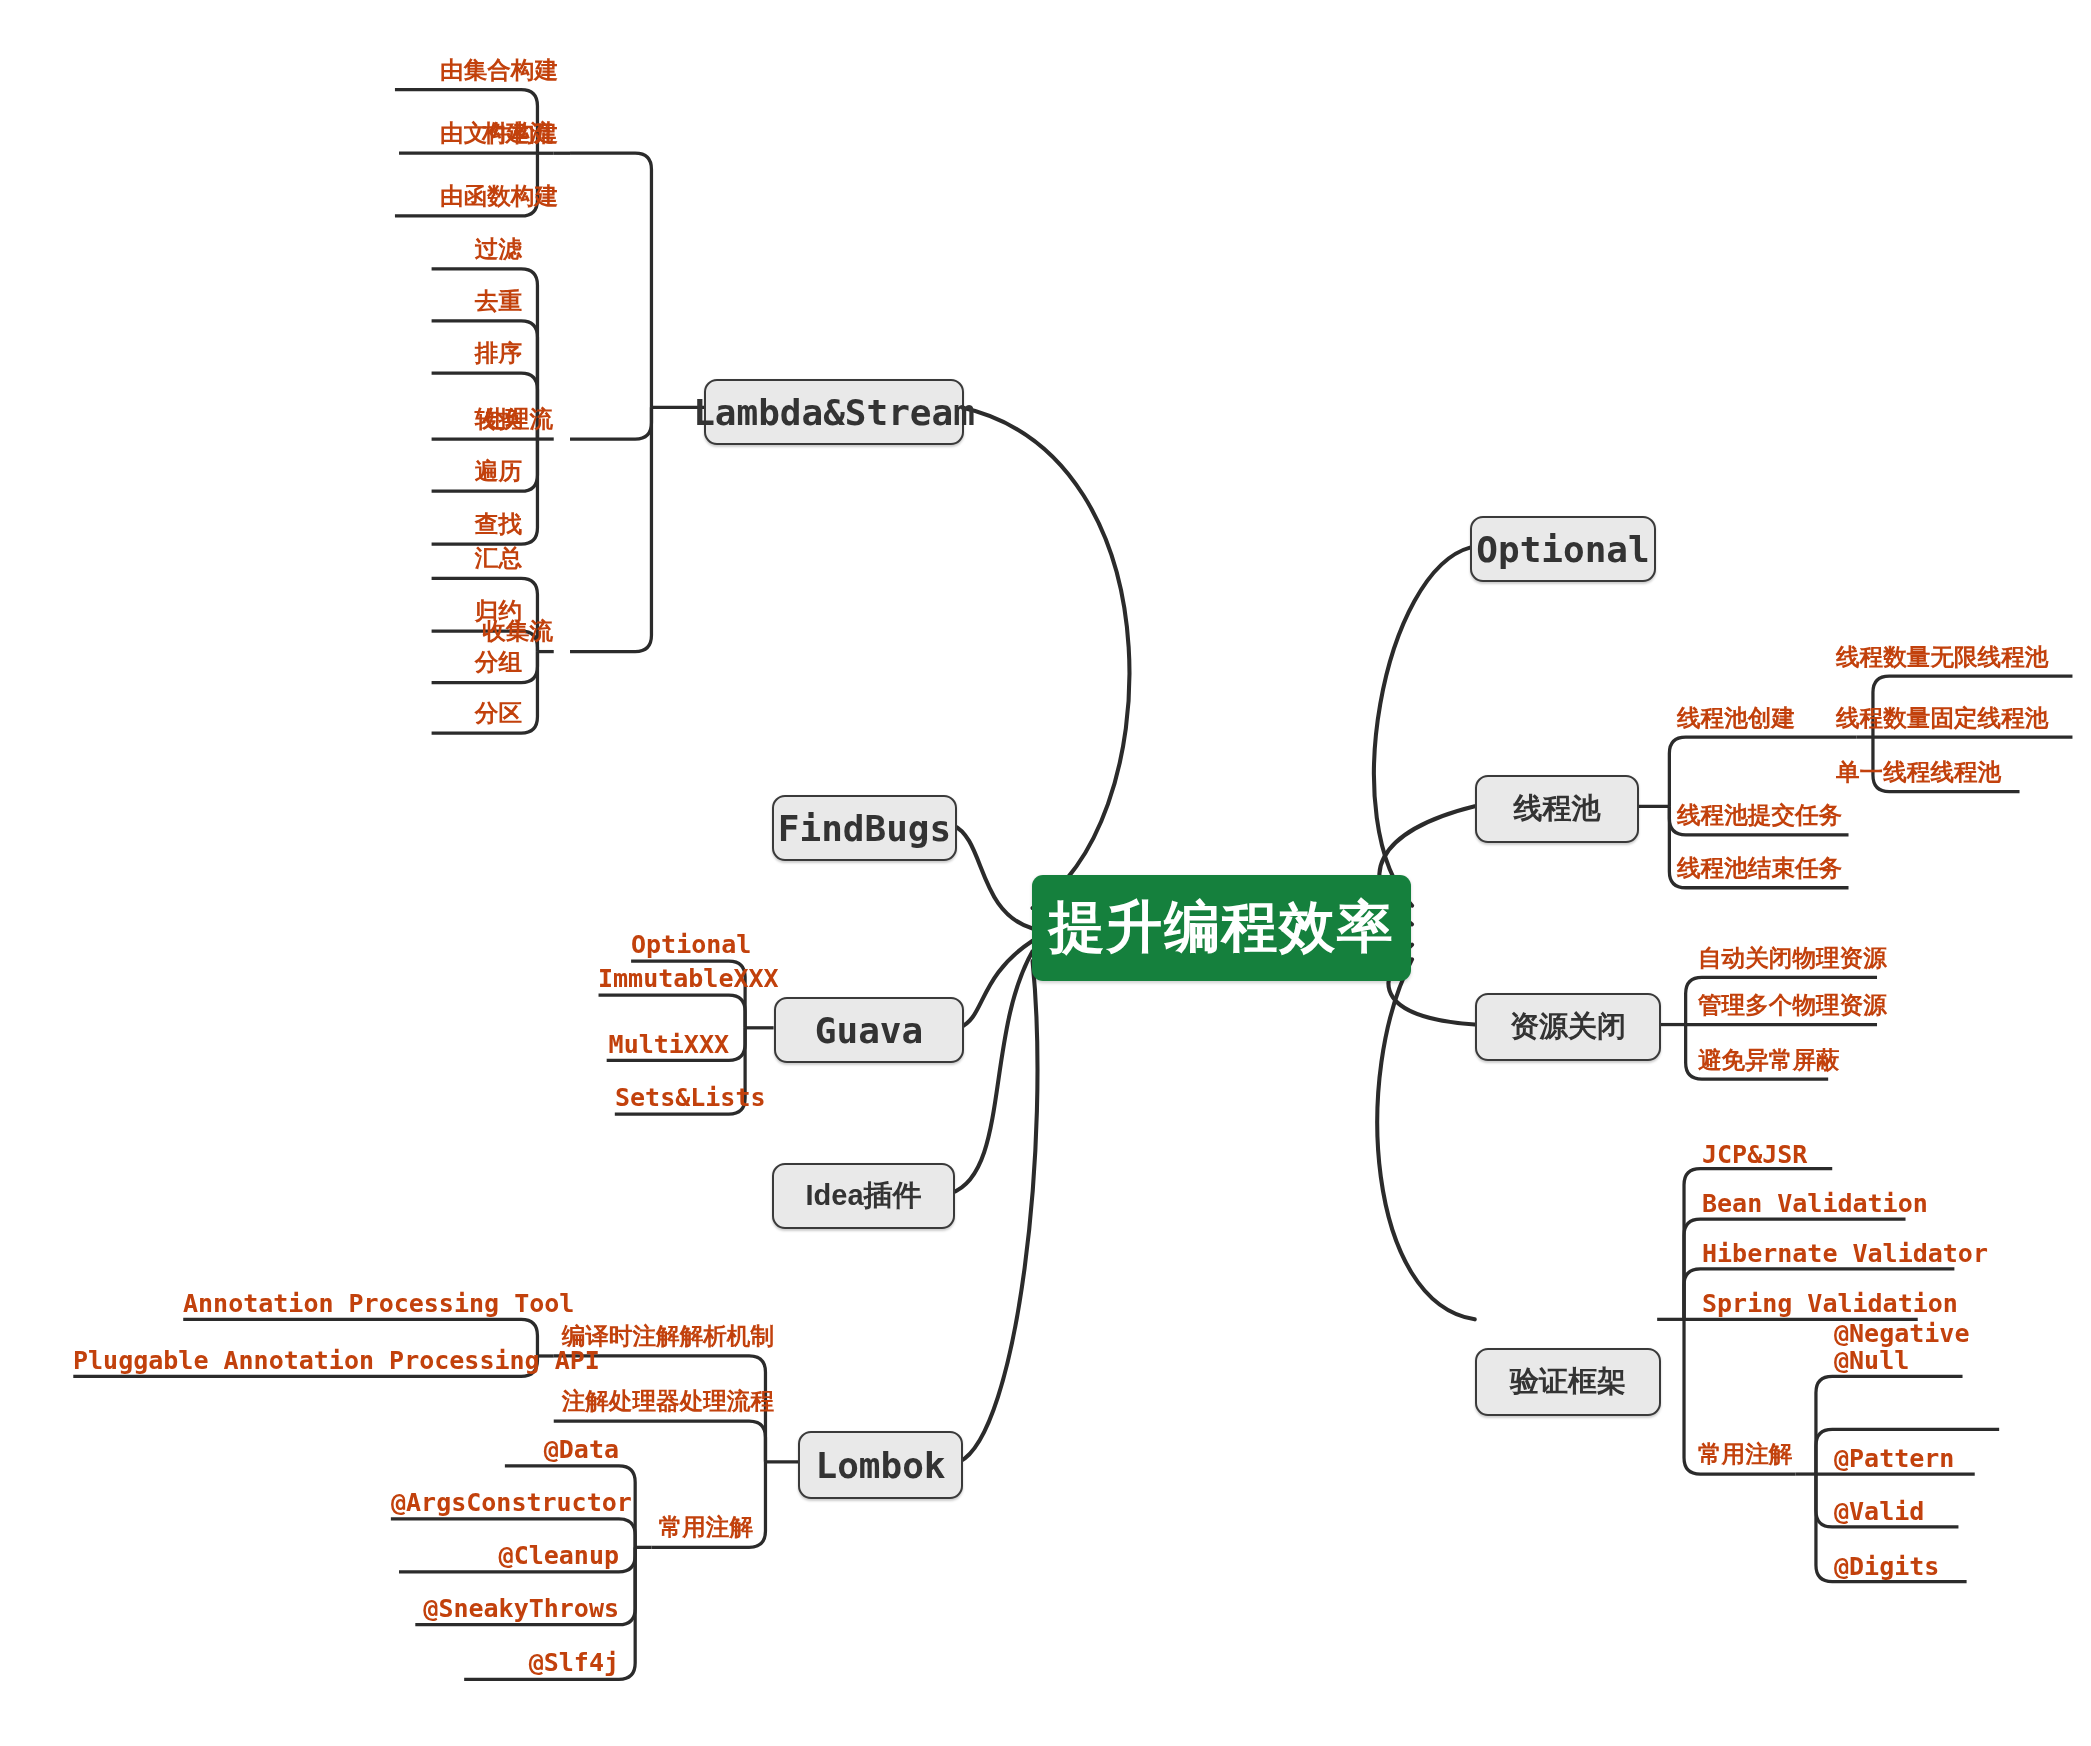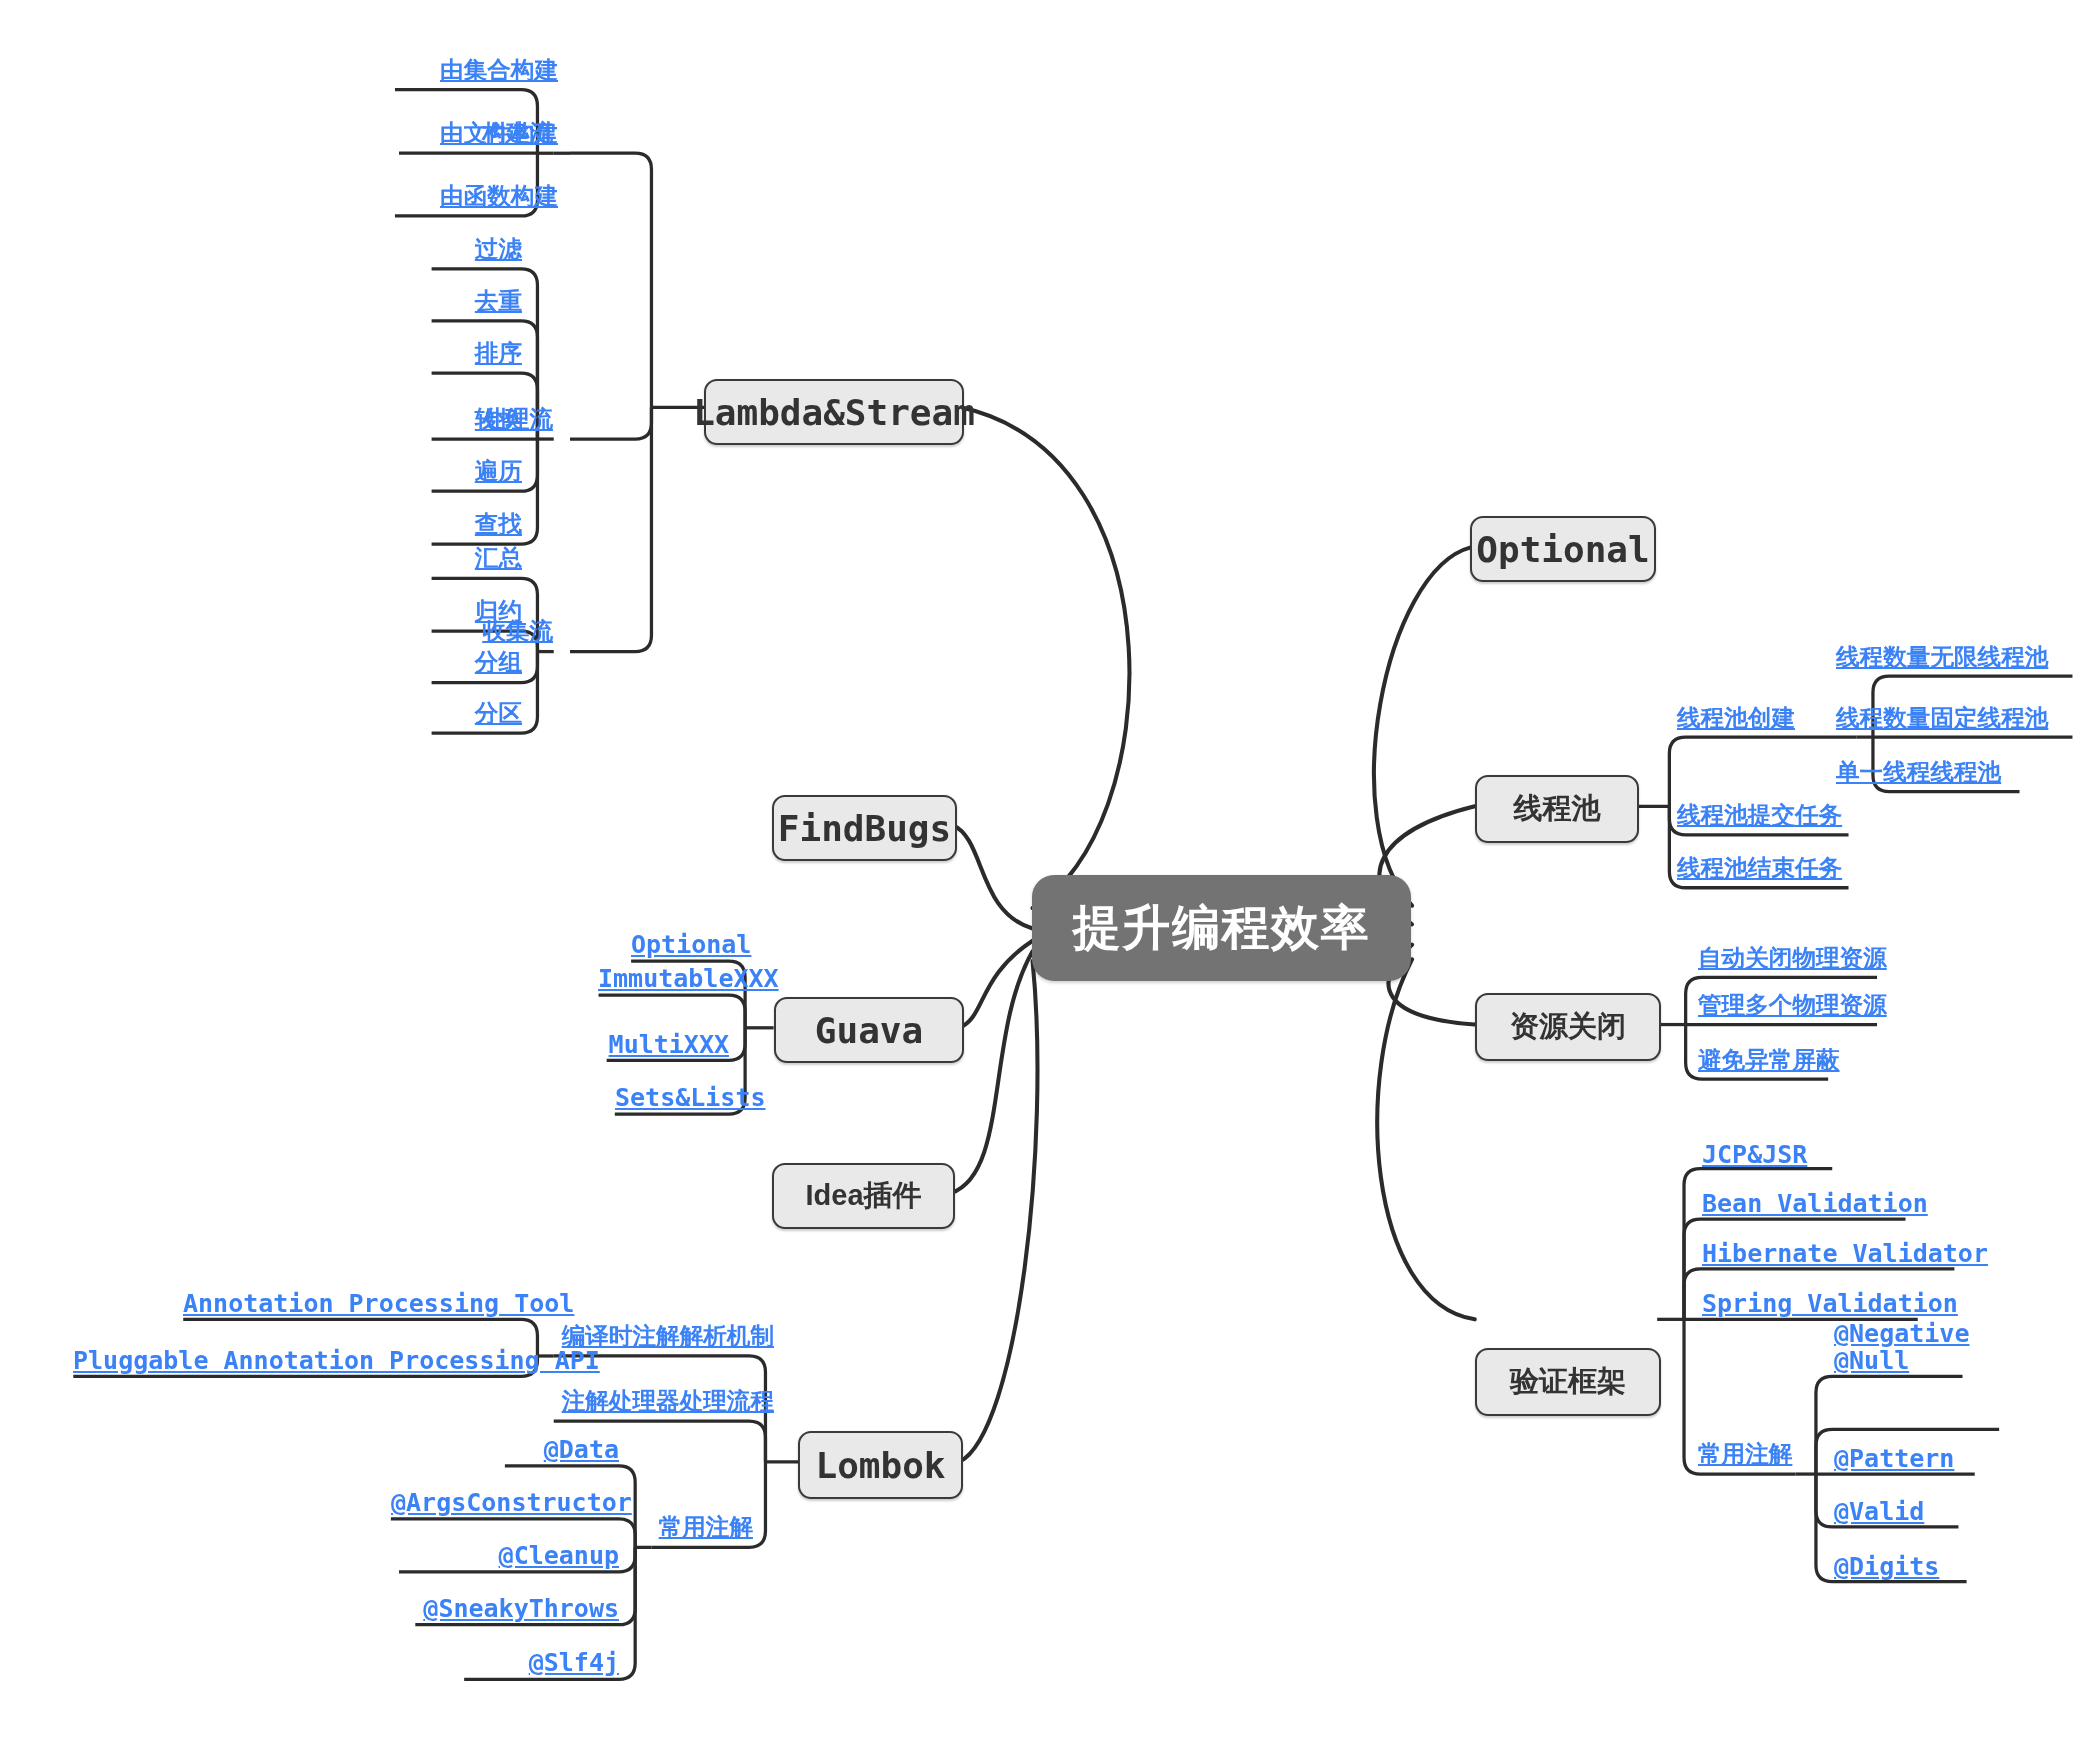--- a/index.html
+++ b/index.html
@@ -7,25 +7,25 @@
     font-family:"Liberation Sans", sans-serif;
     width:2092px;height:1747px;position:relative;overflow:hidden;
   }
   #stage{position:absolute;left:0;top:0;width:2092px;height:1747px;}
   svg.wires{position:absolute;left:0;top:0;width:2092px;height:1747px;pointer-events:none;}
   svg.wires path, svg.wires line{fill:none;stroke:#2b2b2b;}
 
   
   .root-node{
     position:absolute;
-    background:#737373;
+    background:#15803d;
     color:#ffffff;
-    border-radius:22px;
+    border-radius:11px;
     display:flex;align-items:center;justify-content:center;
-    font-size:48px;font-weight:600;
+    font-size:56px;font-weight:600;
     letter-spacing:1.6px;
     box-shadow:0 1.6px 3.3px rgba(0,0,0,.18);
   }
 
   
   .branch-node{
     position:absolute;
     background:#e9e9e9;
     color:#333333;
     border:2.4px solid #3a3a3a;
@@ -35,23 +35,22 @@
     font-size:36px;font-weight:700;
     box-shadow:0 1.6px 2.4px rgba(0,0,0,.20);
     white-space:nowrap;
   }
   .branch-node.cjk{font-family:"Liberation Sans",sans-serif;font-weight:700;font-size:29px;}
 
   
   .leaf{
     position:absolute;
     white-space:nowrap;
-    color:#3b82f6;
+    color:#c2410c;
     line-height:1;
-    text-decoration:underline;
   }
   .leaf.mono{font-family:"DejaVu Sans Mono","Liberation Mono",monospace;font-weight:700;font-size:25px;}
   .leaf.cjk{font-family:"Liberation Sans",sans-serif;font-weight:700;font-size:23.6px;}
   .leaf.right{text-align:left;}
   .leaf.left{text-align:right;}
 
   
   .banner{
     position:absolute;
     background:#f4674f;

